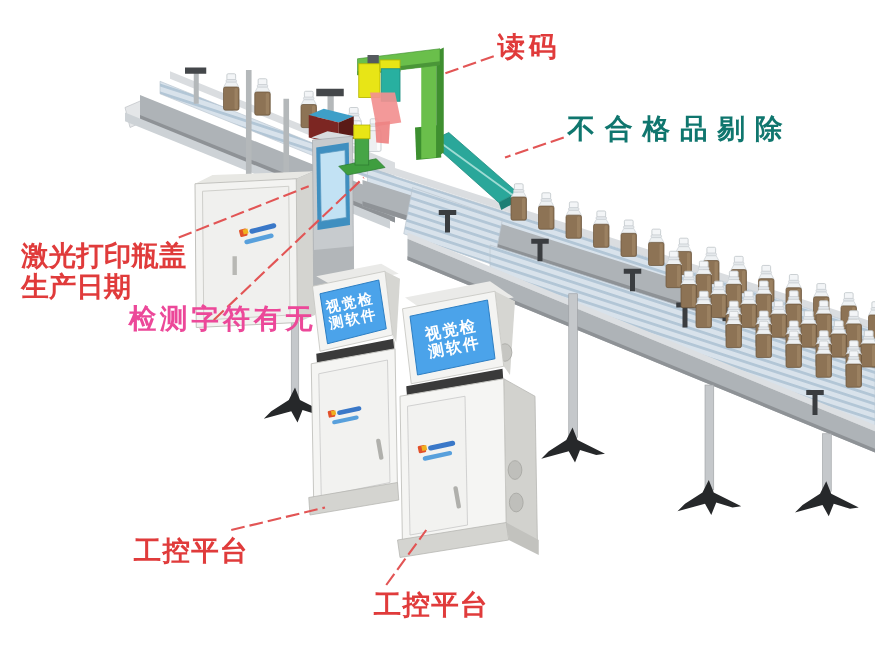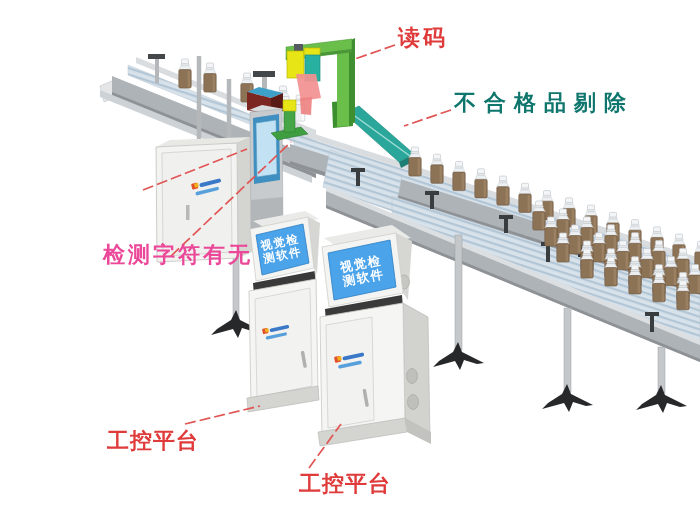--- a/index.html
+++ b/index.html
@@ -270,16 +270,20 @@
     <line x1="451" y1="110" x2="404" y2="126"></line>
     <line x1="143" y1="190" x2="247" y2="149"></line>
     <line x1="171" y1="256" x2="291" y2="142"></line>
     <line x1="185" y1="424" x2="260" y2="406"></line>
     <line x1="309" y1="468" x2="341" y2="424"></line>
   </g>
 </svg>
 
 <div class="label" style="left: 398px; top: 25px; letter-spacing: 3px; color: rgb(224, 59, 59);">读码</div>
 <div class="label" style="left: 454px; top: 90px; letter-spacing: 8px; color: #0f766e;">不合格品剔除</div>
+<div class="label" style="left: 17px; top: 192px; color: rgb(224, 59, 59);">
+  <div>激光打印瓶盖</div>
+  <div>生产日期</div>
+</div>
 <div class="label" style="left: 103px; top: 242px; letter-spacing: 3px; color: #ec4899;">检测字符有无</div>
 <div class="label" style="left: 107px; top: 428px; letter-spacing: 1px; color: rgb(224, 59, 59);">工控平台</div>
 <div class="label" style="left: 299px; top: 471px; letter-spacing: 1px; color: rgb(224, 59, 59);">工控平台</div>
 </div>
 
 </body></html>

